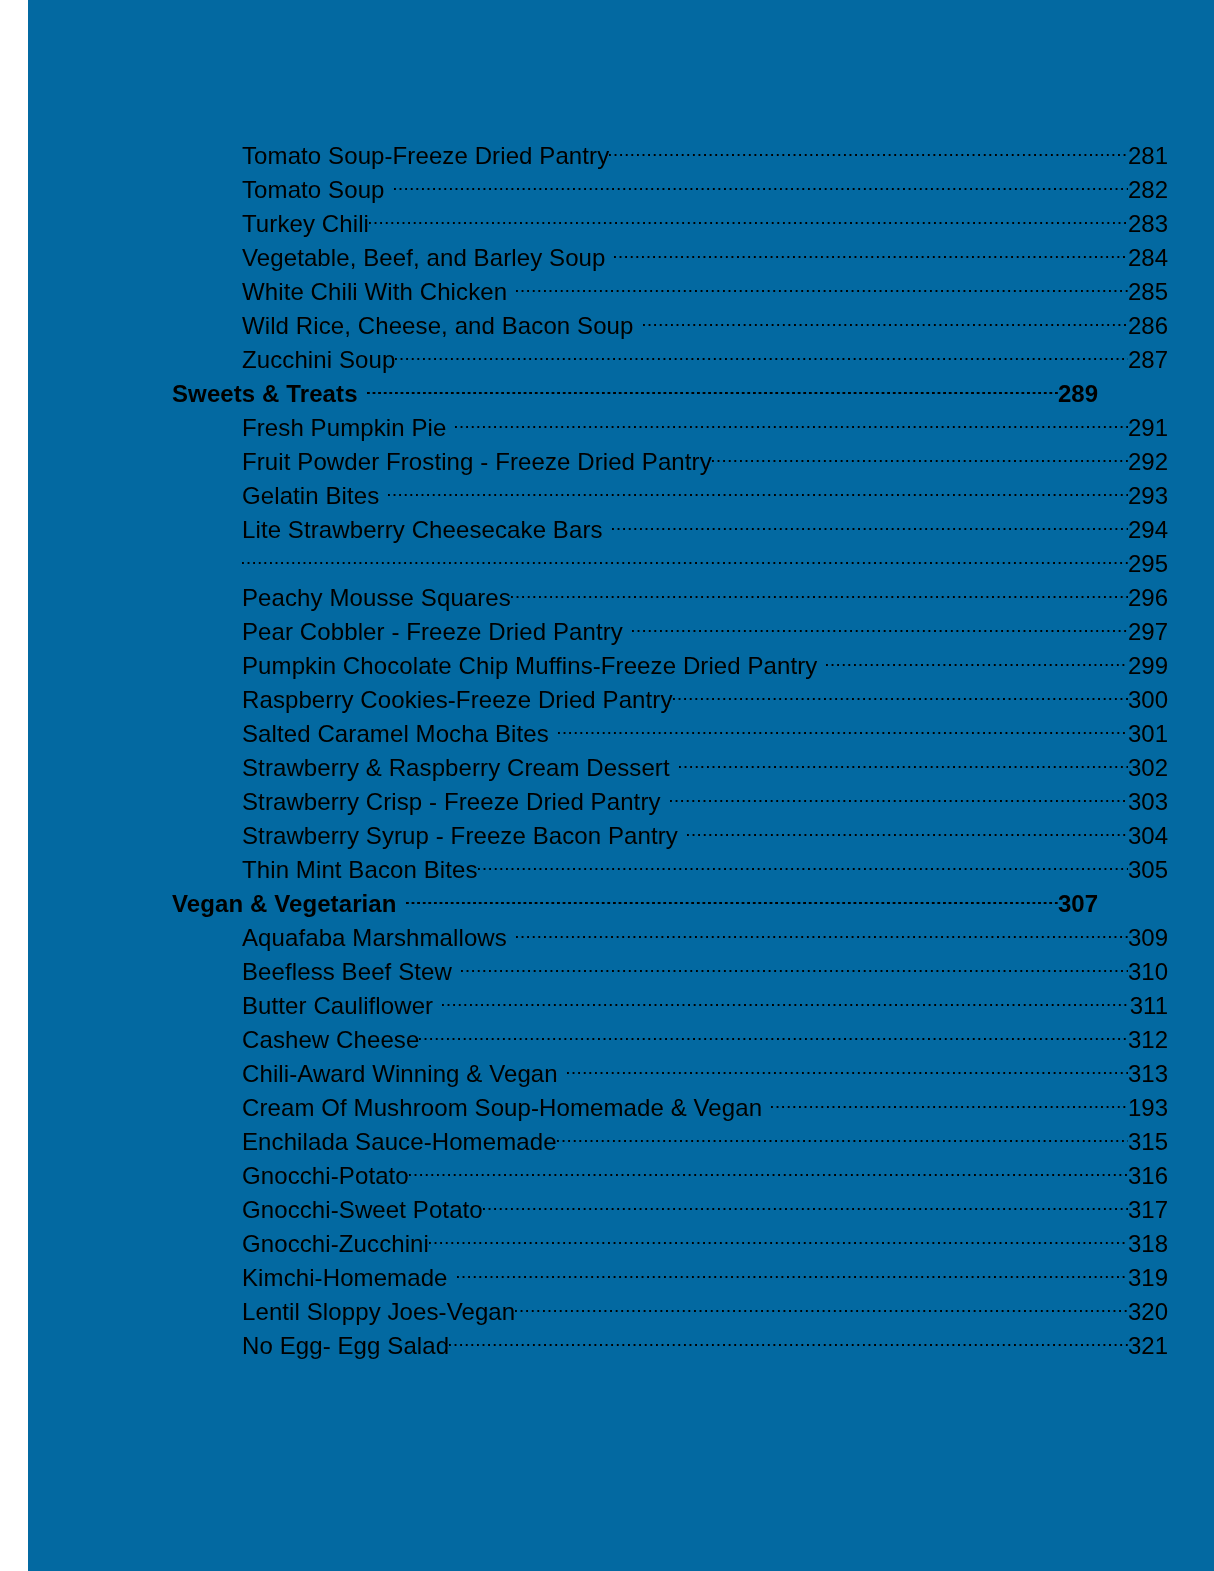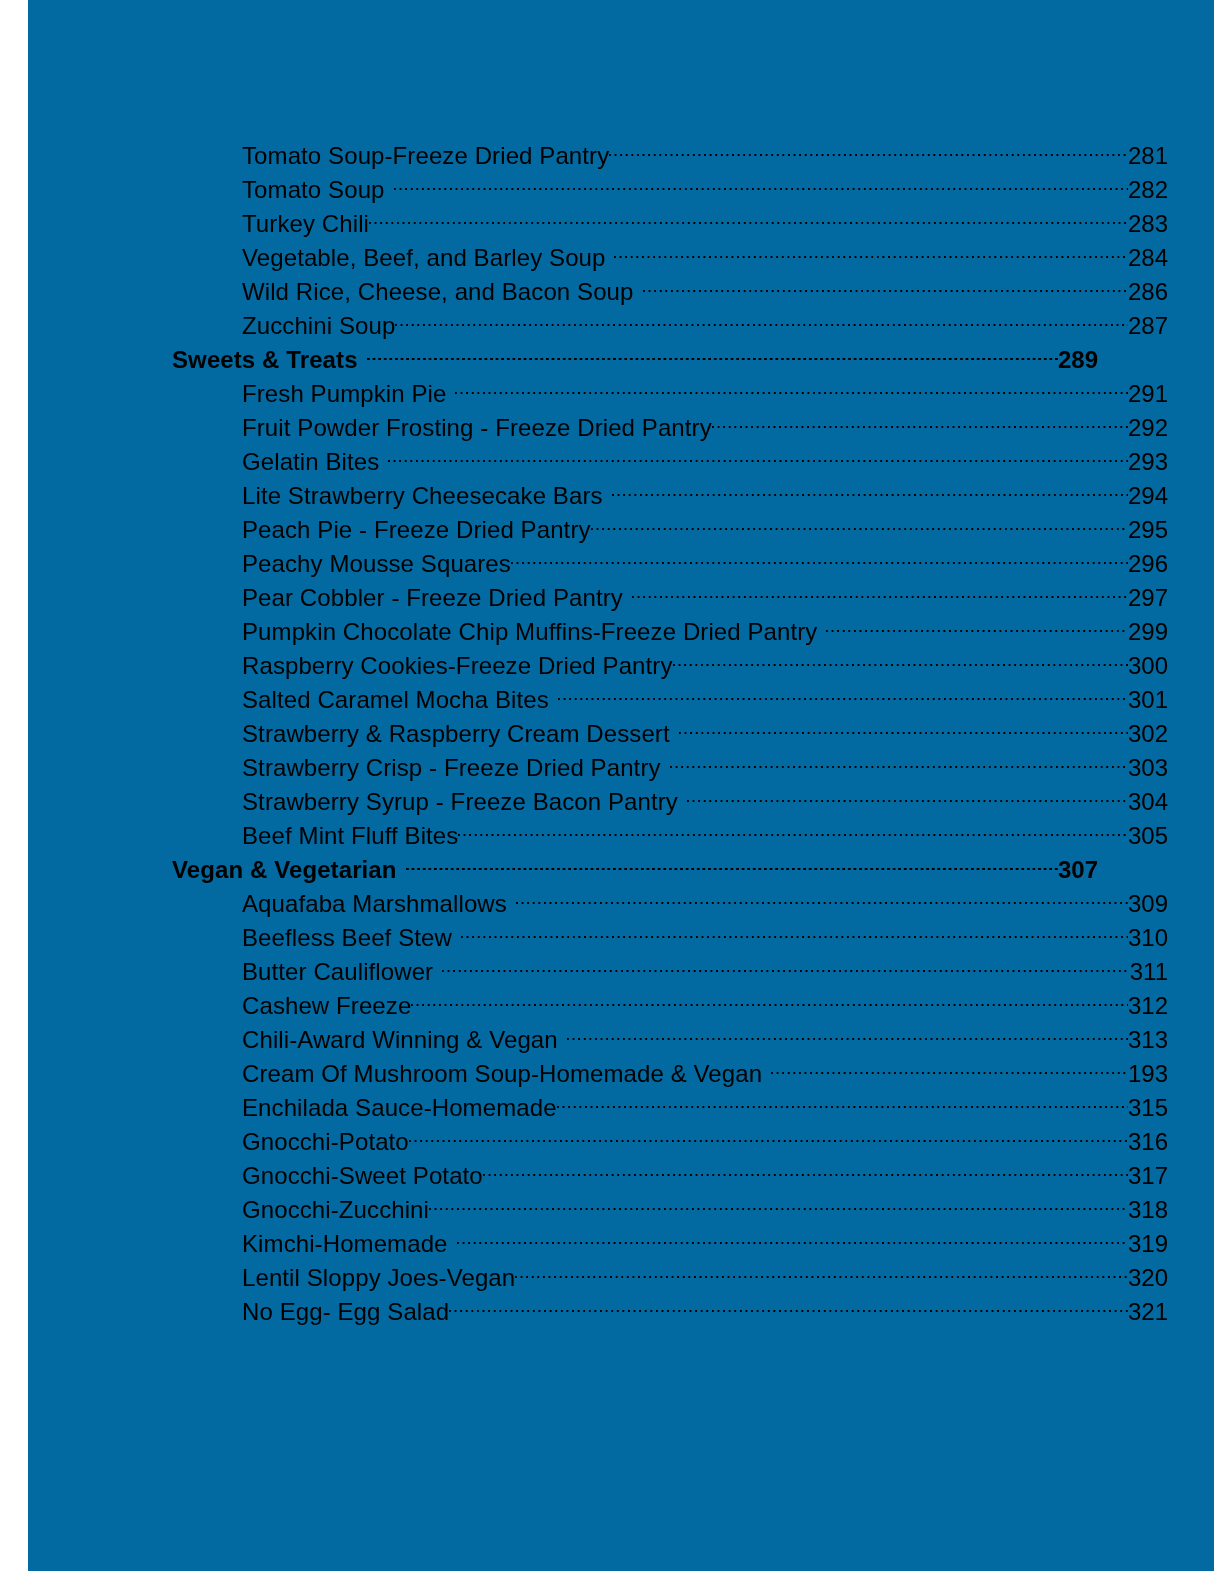--- a/index.html
+++ b/index.html
@@ -106,20 +106,25 @@
         <span class="toc-title">Turkey Chili</span>
         <span class="toc-leader"></span>
         <span class="toc-page">283</span>
       </div>
       <div class="toc-line entry">
         <span class="toc-title gap-after">Vegetable, Beef, and Barley Soup</span>
         <span class="toc-leader"></span>
         <span class="toc-page">284</span>
       </div>
       <div class="toc-line entry">
+        <span class="toc-title gap-after">White Chili With Chicken</span>
+        <span class="toc-leader"></span>
+        <span class="toc-page">285</span>
+      </div>
+      <div class="toc-line entry">
         <span class="toc-title gap-after">Wild Rice, Cheese, and Bacon Soup</span>
         <span class="toc-leader"></span>
         <span class="toc-page">286</span>
       </div>
       <div class="toc-line entry">
         <span class="toc-title">Zucchini Soup</span>
         <span class="toc-leader"></span>
         <span class="toc-page">287</span>
       </div>
       <div class="toc-line heading">
@@ -141,21 +146,20 @@
         <span class="toc-title gap-after">Gelatin Bites</span>
         <span class="toc-leader"></span>
         <span class="toc-page">293</span>
       </div>
       <div class="toc-line entry">
         <span class="toc-title gap-after">Lite Strawberry Cheesecake Bars</span>
         <span class="toc-leader"></span>
         <span class="toc-page">294</span>
       </div>
       <div class="toc-line entry">
-        <span class="toc-title">Peach Pie - Freeze Dried Pantry</span>
         <span class="toc-leader"></span>
         <span class="toc-page">295</span>
       </div>
       <div class="toc-line entry">
         <span class="toc-title">Peachy Mousse Squares</span>
         <span class="toc-leader"></span>
         <span class="toc-page">296</span>
       </div>
       <div class="toc-line entry">
         <span class="toc-title gap-after">Pear Cobbler - Freeze Dried Pantry</span>
@@ -186,21 +190,21 @@
         <span class="toc-title gap-after">Strawberry Crisp - Freeze Dried Pantry</span>
         <span class="toc-leader"></span>
         <span class="toc-page">303</span>
       </div>
       <div class="toc-line entry">
         <span class="toc-title gap-after">Strawberry Syrup - Freeze Bacon Pantry</span>
         <span class="toc-leader"></span>
         <span class="toc-page">304</span>
       </div>
       <div class="toc-line entry">
-        <span class="toc-title">Beef Mint Fluff Bites</span>
+        <span class="toc-title">Thin Mint Bacon Bites</span>
         <span class="toc-leader"></span>
         <span class="toc-page">305</span>
       </div>
       <div class="toc-line heading">
         <span class="toc-title gap-after">Vegan &amp; Vegetarian</span>
         <span class="toc-leader"></span>
         <span class="toc-page">307</span>
       </div>
       <div class="toc-line entry">
         <span class="toc-title gap-after">Aquafaba Marshmallows</span>
@@ -211,21 +215,21 @@
         <span class="toc-title gap-after">Beefless Beef Stew</span>
         <span class="toc-leader"></span>
         <span class="toc-page">310</span>
       </div>
       <div class="toc-line entry">
         <span class="toc-title gap-after">Butter Cauliflower</span>
         <span class="toc-leader"></span>
         <span class="toc-page">311</span>
       </div>
       <div class="toc-line entry">
-        <span class="toc-title">Cashew Freeze</span>
+        <span class="toc-title">Cashew Cheese</span>
         <span class="toc-leader"></span>
         <span class="toc-page">312</span>
       </div>
       <div class="toc-line entry">
         <span class="toc-title gap-after">Chili-Award Winning &amp; Vegan</span>
         <span class="toc-leader"></span>
         <span class="toc-page">313</span>
       </div>
       <div class="toc-line entry">
         <span class="toc-title gap-after">Cream Of Mushroom Soup-Homemade &amp; Vegan</span>

